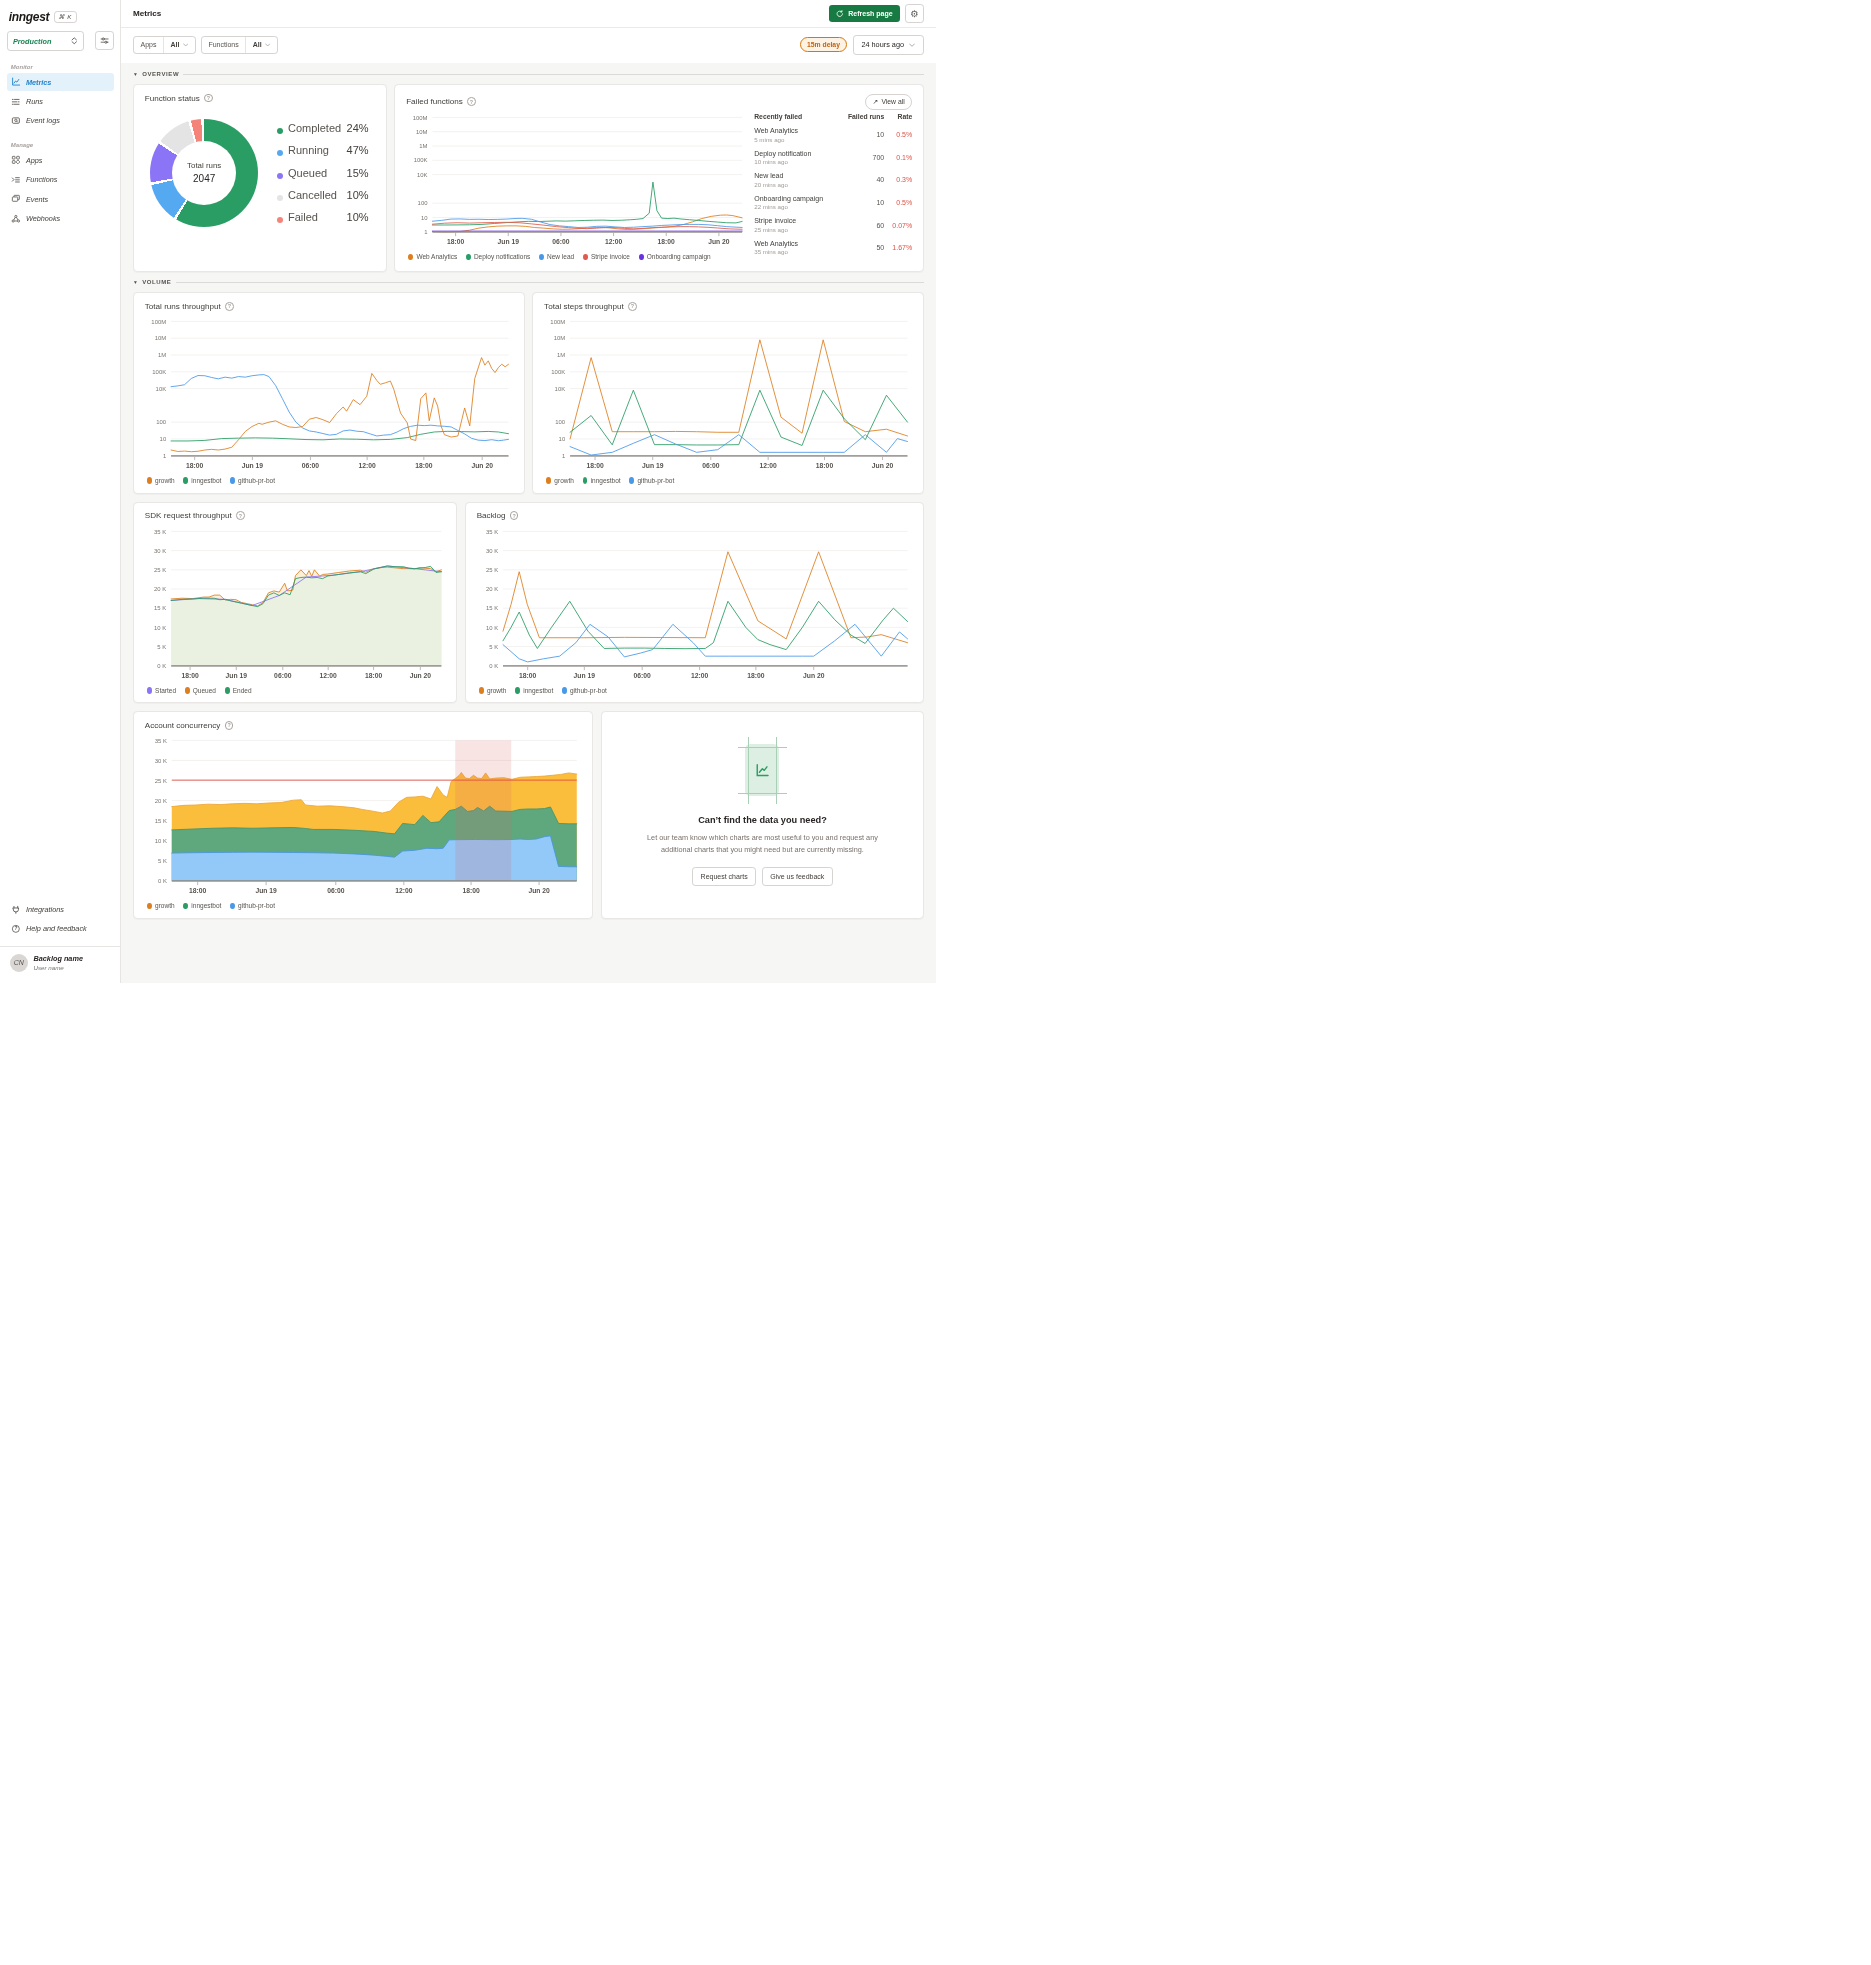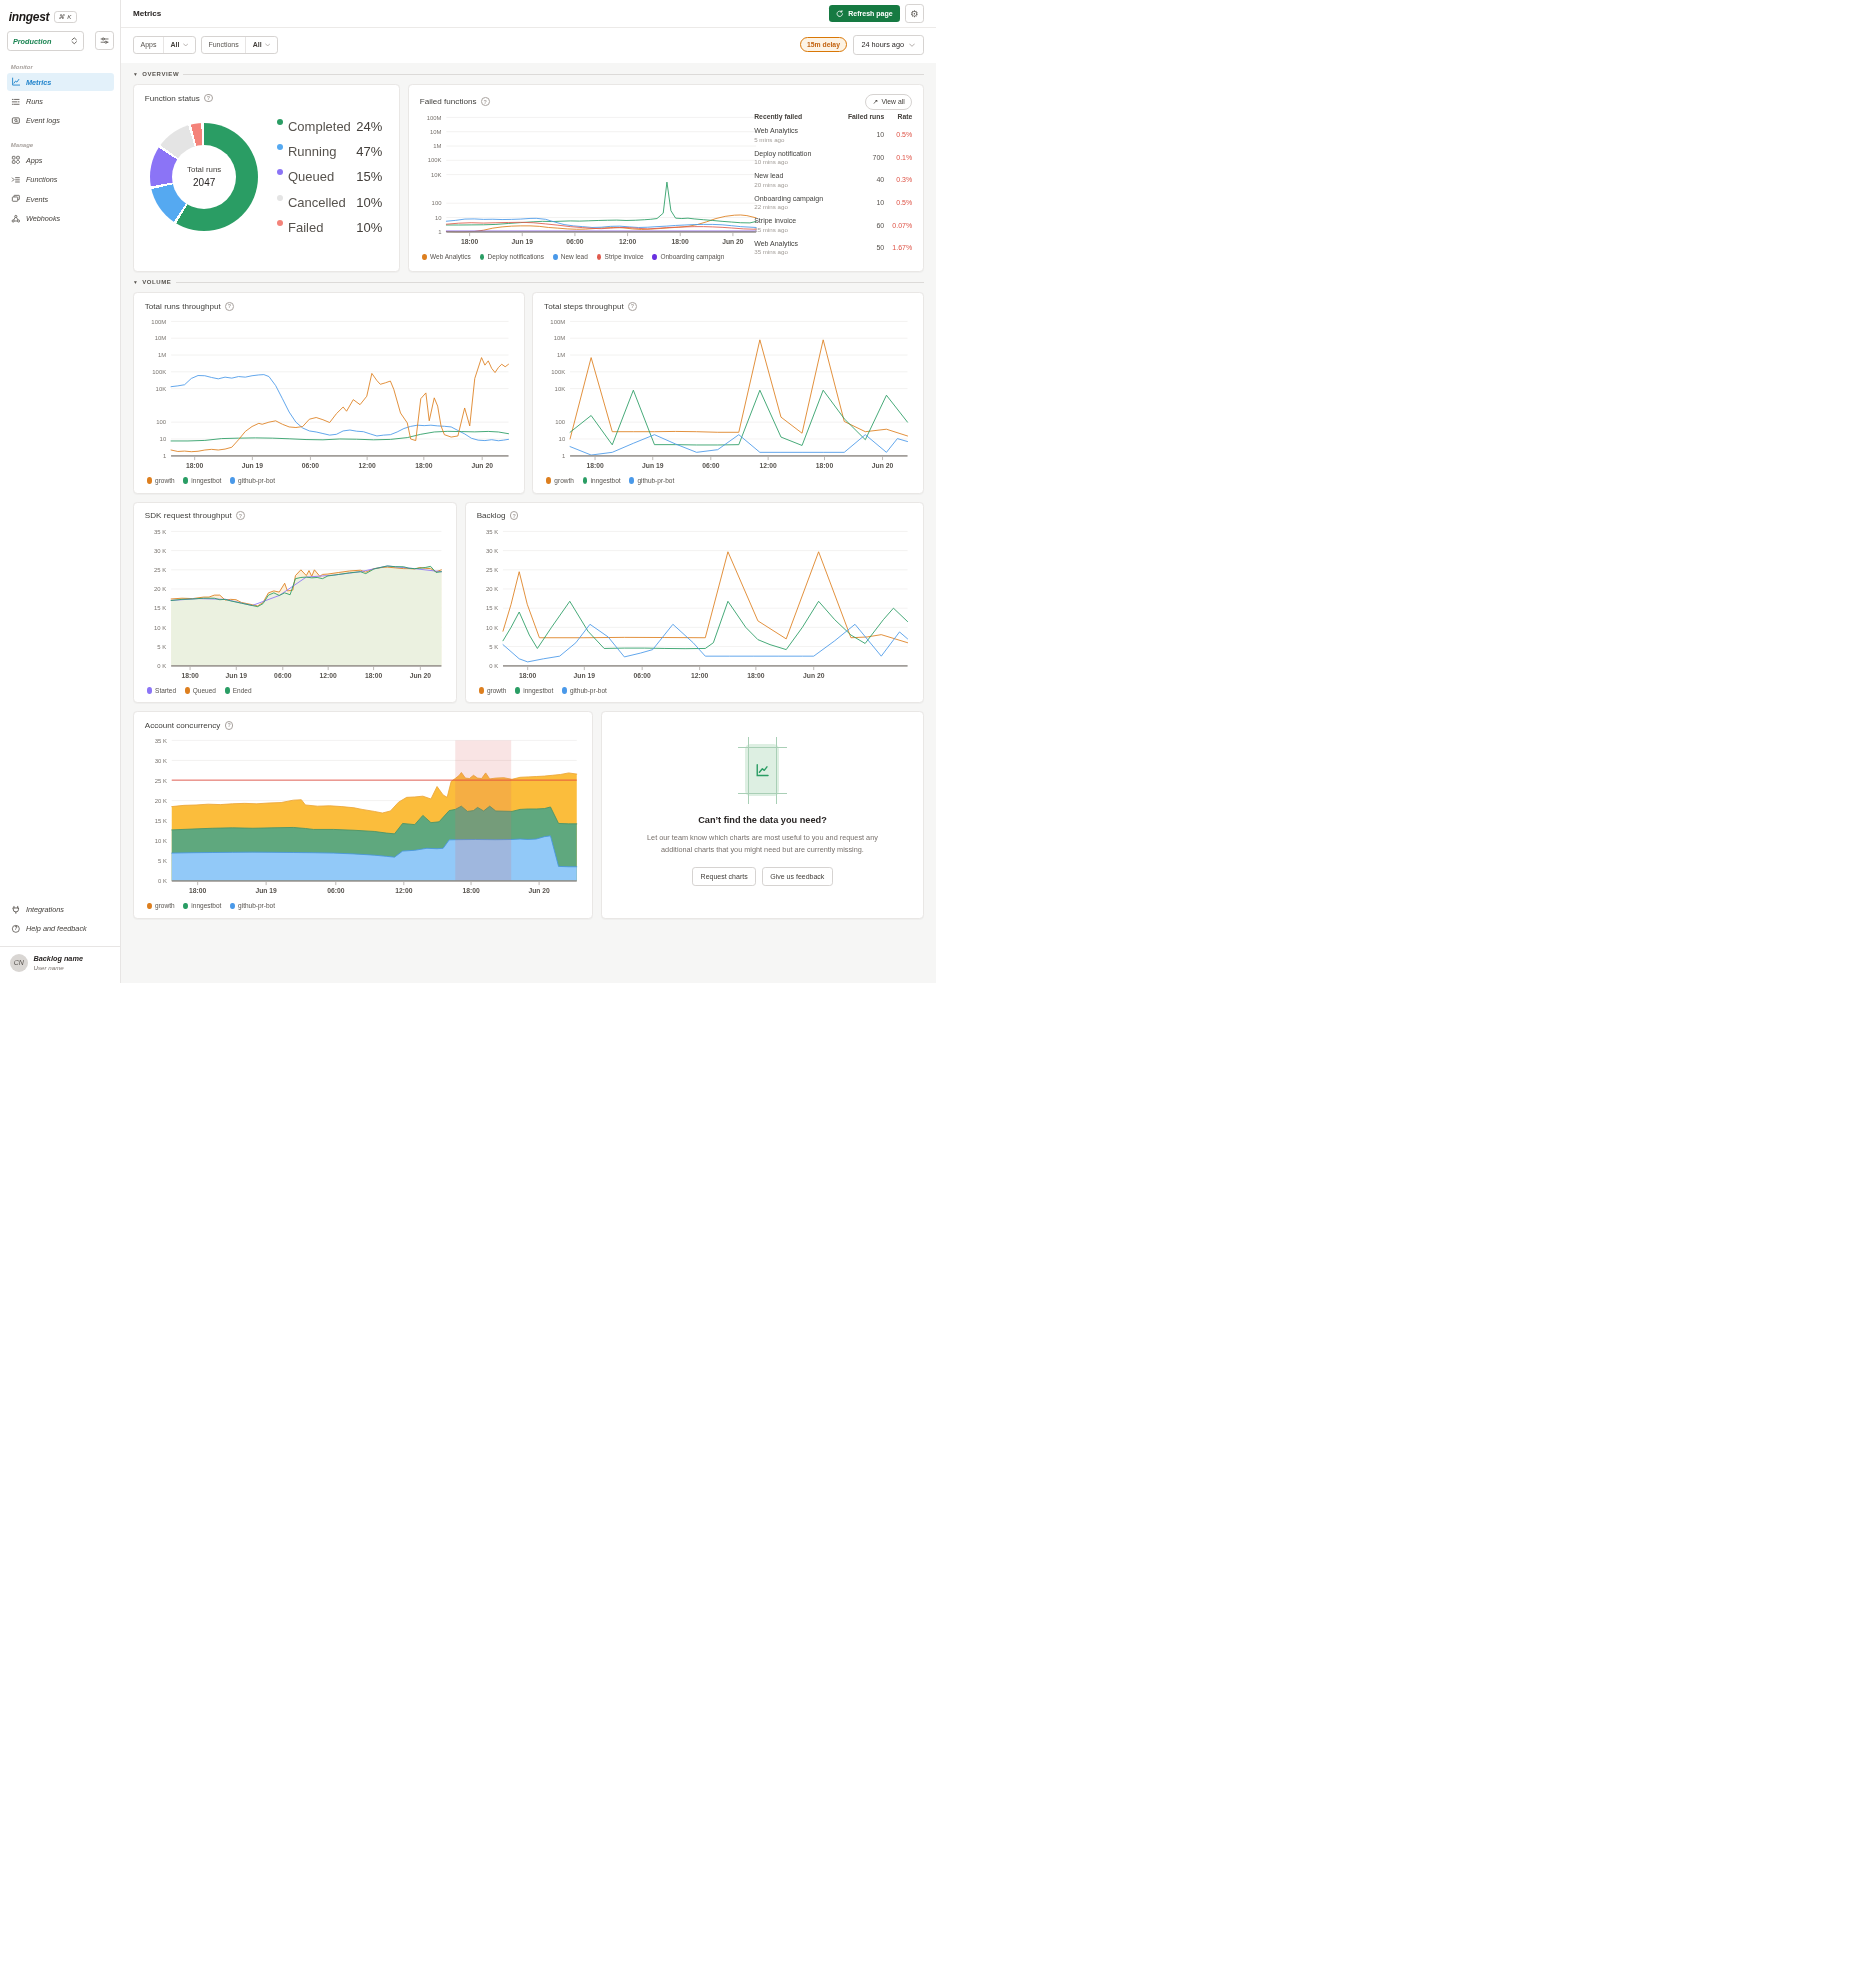--- a/index.html
+++ b/index.html
@@ -60,21 +60,21 @@
   .card-ff { flex:1; min-height:188px; display:flex; flex-direction:column; min-width:0; }
 
   
   .donut-wrap { display:flex; align-items:center; gap:18.4px; padding:16.2px 3.2px 0 5.4px; }
   .donut { width:108px; height:108px; border-radius:50%; position:relative; flex:0 0 108px; }
   .donut::after { content:""; position:absolute; inset:22px; background:#fff; border-radius:50%; }
   .donut-center { position:absolute; inset:0; display:flex; flex-direction:column; align-items:center; justify-content:center; z-index:2; gap:3.2px; }
   .donut-center .dc-label { font-size:7.9px; color:#44403c; }
   .donut-center .dc-value { font-size:10px; color:#292524; }
   .fs-legend { flex:1; display:flex; flex-direction:column; gap:10.3px; padding-right:3.2px; }
-  .fs-legend-row { display:flex; align-items:flex-start; gap:5.4px; font-size:13px; }
+  .fs-legend-row { display:flex; align-items:flex-end; gap:5.4px; font-size:11px; }
   .fs-dot { width:6px; height:6px; border-radius:50%; }
   .fs-name { flex:1; color:#57534e; }
   .fs-pct { color:#44403c; }
 
   .view-all { border:0.5px solid #d6d3d1; border-radius:541px; background:#fff; font-size:6.8px; color:#44403c; padding:3.2px 6.5px; display:flex; gap:3.2px; align-items:center; cursor:pointer; }
   .ff-body { display:flex; gap:10.8px; flex:1; margin-top:2.2px; min-width:0; }
   .ff-chart { flex:1; min-width:0; }
   .chart-box { width:100%; }
   .legend { display:flex; gap:8.7px; flex-wrap:wrap; margin-top:3.2px; padding-left:2.2px; }
   .legend-item { display:flex; align-items:center; gap:3.2px; font-size:6.5px; color:#57534e; cursor:pointer; }

